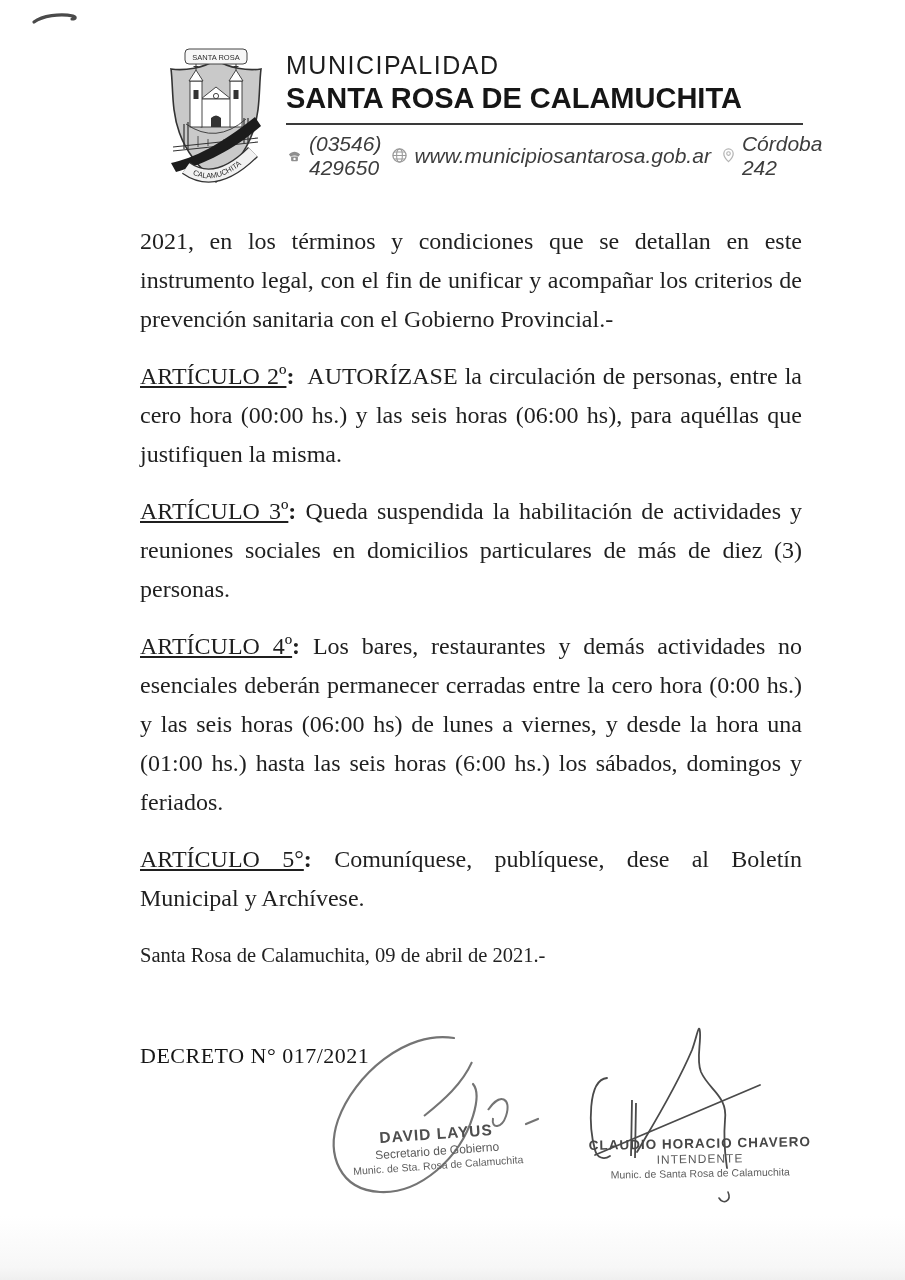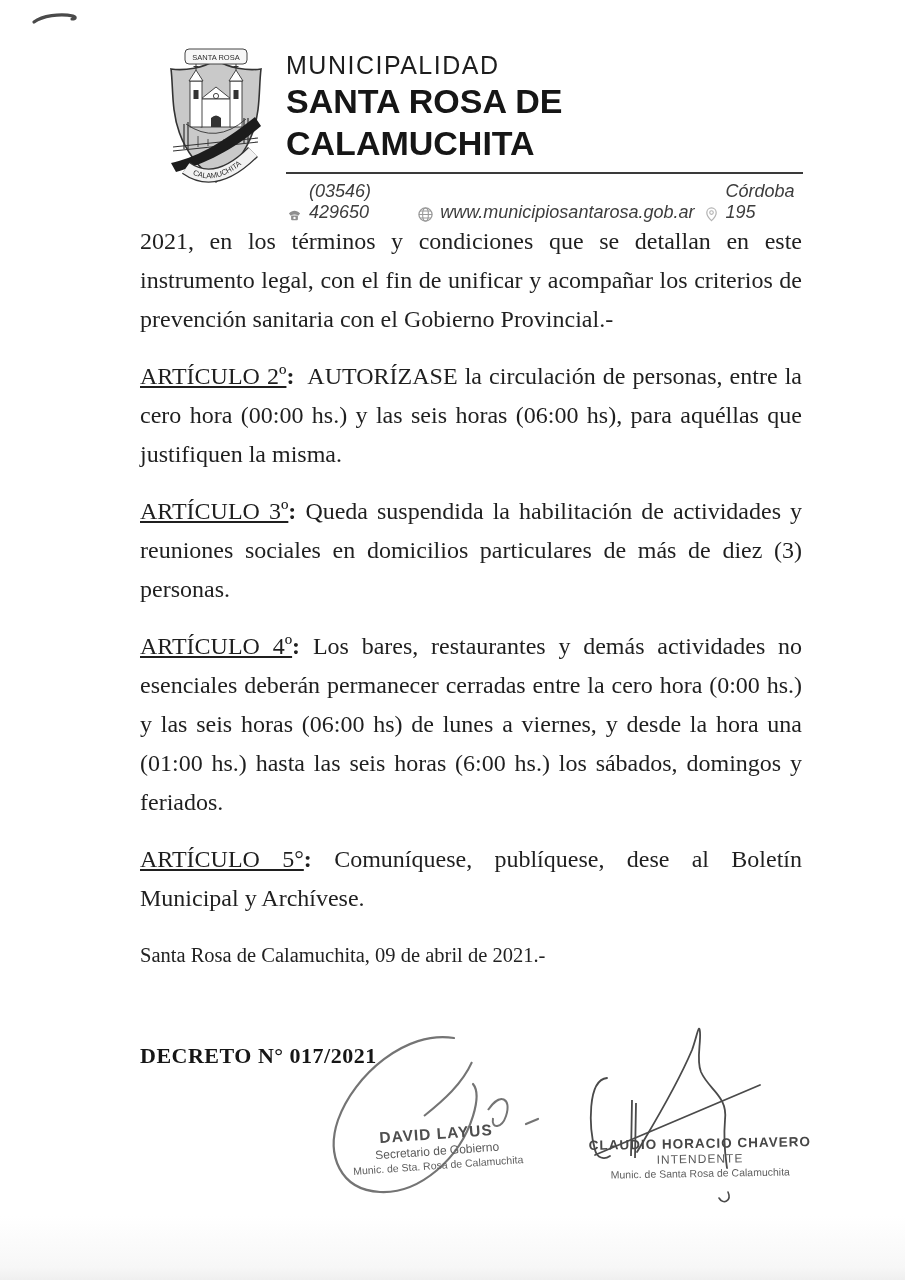--- a/index.html
+++ b/index.html
@@ -12,39 +12,39 @@
 
   
   .pen-mark { position: absolute; left: 28px; top: 6px; }
 
   
   .letterhead { position: absolute; left: 158px; top: 46px; display: flex; align-items: flex-start; }
   .crest { width: 116px; height: 144px; flex: 0 0 auto; }
   .letterhead-text { margin-left: 12px; padding-top: 6px; width: 520px; }
   .org-name { font-family: "Liberation Sans", sans-serif; font-weight: 400; font-size: 25px;
               letter-spacing: 1.5px; color: #1d1d1d; line-height: 1.1; }
-  .org-subname { font-family: "Liberation Sans", sans-serif; font-weight: 800; font-size: 34px;
+  .org-subname { font-family: "Liberation Sans", sans-serif; font-weight: 800; font-size: 29px;
                  letter-spacing: 0px; color: #161616; line-height: 1.25; }
   .letterhead-rule { height: 0; border-top: 2.5px solid #3a3a3a; margin-top: 7px; width: 517px; }
-  .contact-line { display: flex; align-items: flex-end; margin-top: 7px;
+  .contact-line { display: flex; align-items: center; margin-top: 7px;
                   font-family: "Liberation Sans", sans-serif; font-style: italic;
-                  font-size: 18px; color: #3d3d3d; }
+                  font-size: 21px; color: #3d3d3d; }
   .contact-line .ic { margin: 0 6px 0 0; flex: 0 0 auto; }
   .contact-line .ic.gap { margin-left: 10px; }
 
   
   .doc-body { position: absolute; left: 140px; top: 222px; width: 662px; }
   .para { font-size: 24px; line-height: 39px; text-align: justify; margin-bottom: 18px;
           color: #1f1f1f; }
   .para .art-label { font-weight: normal; text-decoration: underline;
                      text-decoration-thickness: 2px; text-underline-offset: 2px; }
   .para .art-colon { font-weight: bold; }
   .dateline { font-size: 20.5px; line-height: 39px; text-align: left; margin-top: 15px;
               color: #222; }
-  .decree-number { font-size: 22px; font-weight: bold; letter-spacing: 0.5px;
+  .decree-number { font-size: 22px; font-weight: normal; letter-spacing: 0.5px;
                    margin-top: 68px; color: #161616; }
 
   
   .sig-block { position: absolute; }
   .sig-svg { position: absolute; left: 0; top: 0; }
   .sig-text { position: relative; z-index: 2; text-align: center;
               font-family: "Liberation Sans", sans-serif; color: #545454; }
   .sig-left { left: 322px; top: 1030px; width: 230px; height: 180px; }
   .sig-left .sig-text { margin-top: 95px; transform: rotate(-4deg); }
   .sig-right { left: 575px; top: 1008px; width: 250px; height: 215px; }
@@ -120,21 +120,21 @@
         <svg class="ic gap" width="17" height="17" viewBox="0 0 16 16">
           <circle cx="8" cy="8" r="6.2" fill="none" stroke="#9a9a9a" stroke-width="1.2"></circle>
           <ellipse cx="8" cy="8" rx="2.7" ry="6.2" fill="none" stroke="#9a9a9a" stroke-width="1"></ellipse>
           <path d="M1.8 8 L14.2 8 M2.8 4.7 L13.2 4.7 M2.8 11.3 L13.2 11.3" stroke="#9a9a9a" stroke-width="1"></path>
         </svg>
         <span>www.municipiosantarosa.gob.ar</span>
         <svg class="ic gap" width="15" height="17" viewBox="0 0 16 17">
           <path d="M8 1.5 C5 1.5 3 3.8 3 6.5 C3 10.2 8 15 8 15 C8 15 13 10.2 13 6.5 C13 3.8 11 1.5 8 1.5 Z" fill="none" stroke="#b3b3b3" stroke-width="1.3"></path>
           <circle cx="8" cy="6.4" r="1.9" fill="none" stroke="#b3b3b3" stroke-width="1.2"></circle>
         </svg>
-        <span>Córdoba 195</span>
+        <span>Córdoba 242</span>
       </div>
     </div>
   </header>
 
   <main class="doc-body">
 
     <p class="para">2021, en los términos y condiciones que se detallan en este instrumento legal, con el fin de unificar y acompañar los criterios de prevención sanitaria con el Gobierno Provincial.-</p>
 
     <p class="para"><span class="art-label">ARTÍCULO 2º</span><span class="art-colon">:</span>&nbsp;
       <span>AUTORÍZASE la circulación de personas, entre la cero hora (00:00 hs.) y las seis horas (06:00 hs), para aquéllas que justifiquen la misma.</span></p>

